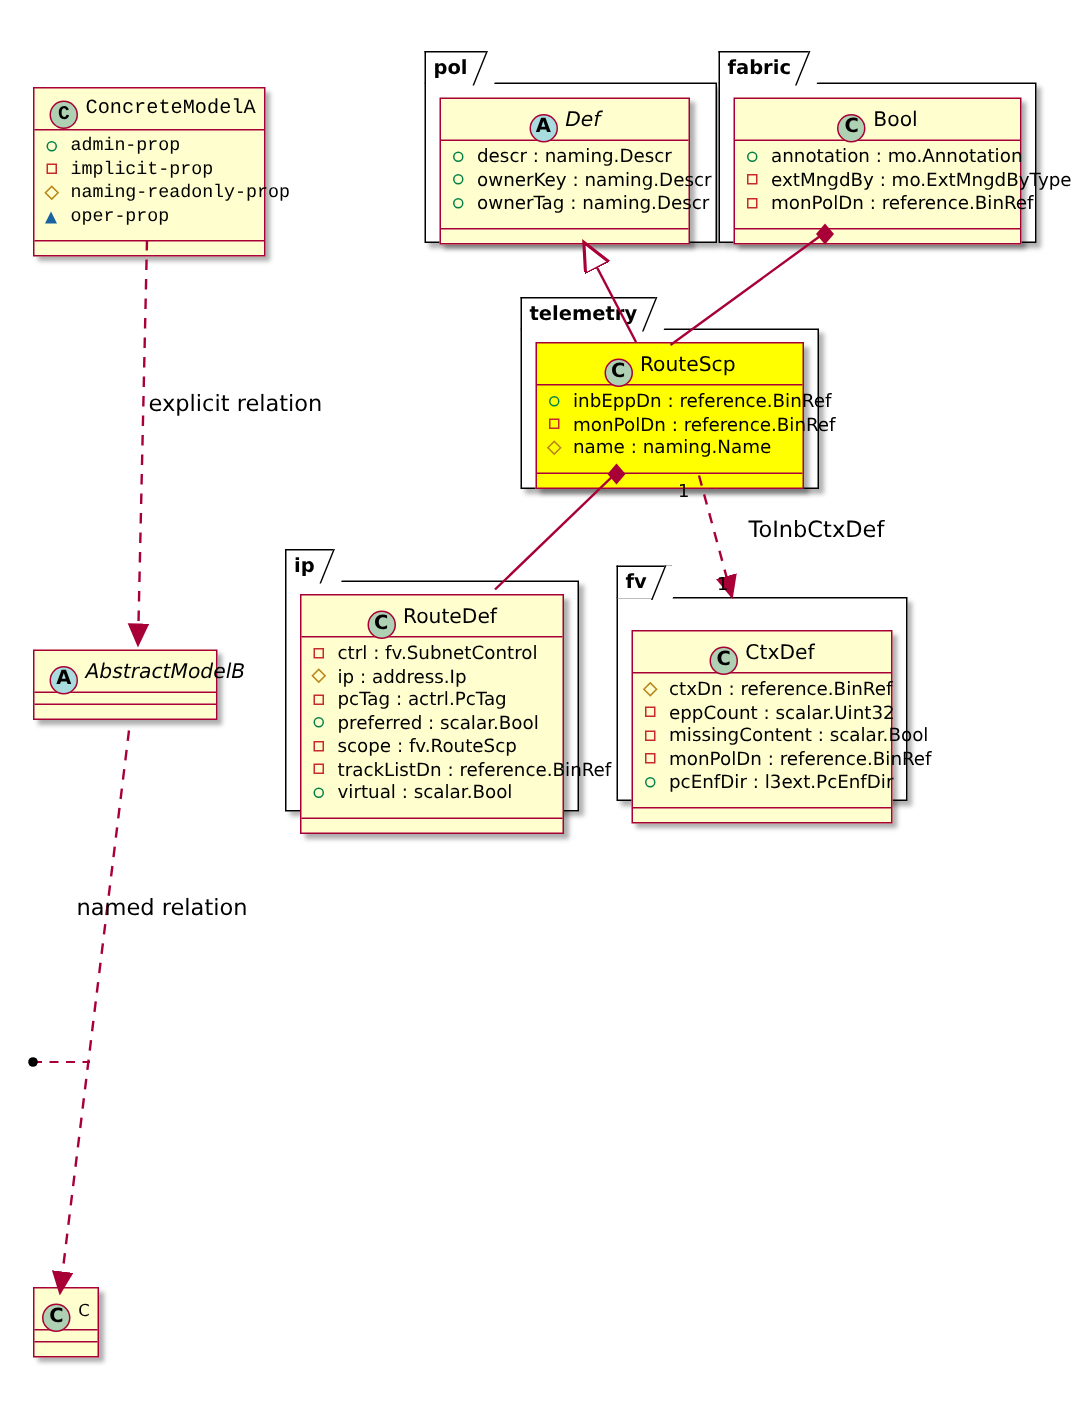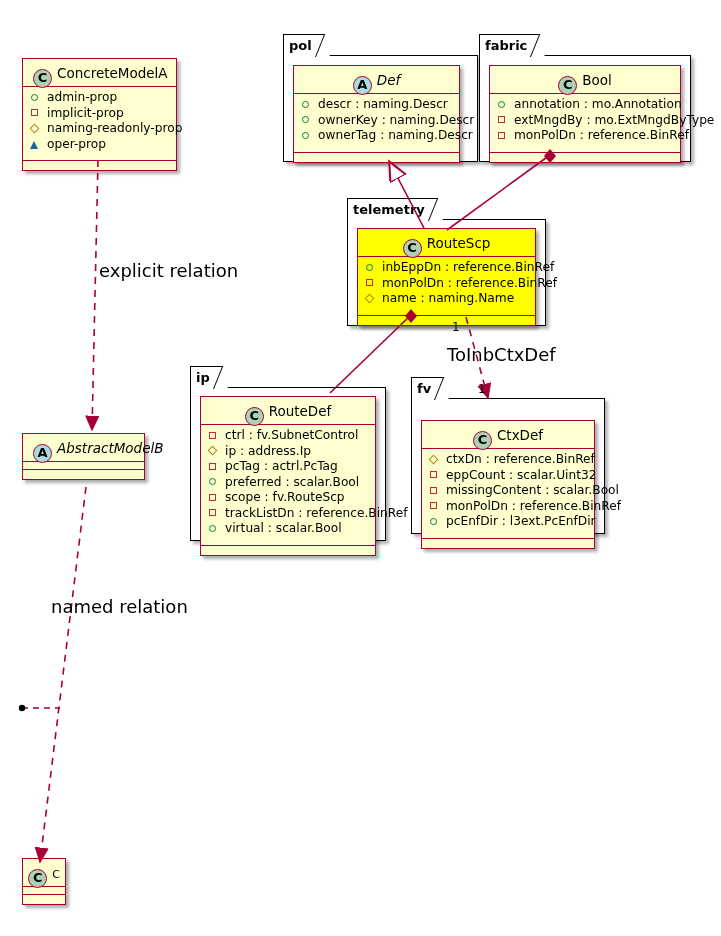--- a/index.html
+++ b/index.html
@@ -130,21 +130,21 @@
   
   svg.edges {
     position: absolute;
     left: 0; top: 0;
     width: 721px; height: 936px;
     z-index: 6;
     pointer-events: none;
   }
   .edge-label {
     position: absolute;
-    font-size: 18px;
+    font-size: 15px;
     color: #000;
     z-index: 7;
     white-space: nowrap;
   }
   .mult {
     position: absolute;
     font-size: 12px;
     color: #000;
     z-index: 7;
   }
@@ -196,21 +196,21 @@
       <polygon points="411,309 417,316 411,323 405,316" fill="#A80036"></polygon>
     </g>
 
     
     <g>
       <line x1="466" y1="317" x2="488" y2="398" stroke="#A80036" stroke-width="1.6" stroke-dasharray="7,6" marker-end="url(#solidArrow)"></line>
     </g>
   </svg>
 
 
-  <div class="cls" style="left:22px; top:58px; width:155px;">
+  <div class="cls" style="left:22px; top:58px; width:155px;font-family:Liberation Mono, monospace;">
     <div class="cls-head">
       <span class="badge c">C</span><span class="cname">ConcreteModelA</span>
     </div>
     <div class="cls-attrs">
       <div class="attr">
           <span class="vis pub">
             <i></i>
           </span>
           <span>admin-prop</span>
         </div>
@@ -344,21 +344,21 @@
           <span class="vis prot">
             <i></i>
           </span>
           <span>name : naming.Name</span>
         </div>
     </div>
     <div class="cls-methods"></div>
   </div>
 
   <div class="mult" style="left:452px; top:320px;">1</div>
-  <div class="edge-label" style="left:447px; top:344px;">ToInbCtxDef</div>
+  <div class="edge-label" style="left:499px; top:344px;">ToInbCtxDef</div>
   <div class="mult" style="left:478px; top:382px;">1</div>
 
   <div class="pkg" style="left:190px; top:366px; width:196px; height:175px;">
     <div class="pkg-tab">ip</div>
     <div class="pkg-body shadow" style="top:21px; width:196px; height:154px;"></div>
   </div>
   <div class="cls" style="left:200px; top:396px; width:176px;">
     <div class="cls-head">
       <span class="badge c">C</span><span class="cname">RouteDef</span>
     </div>

